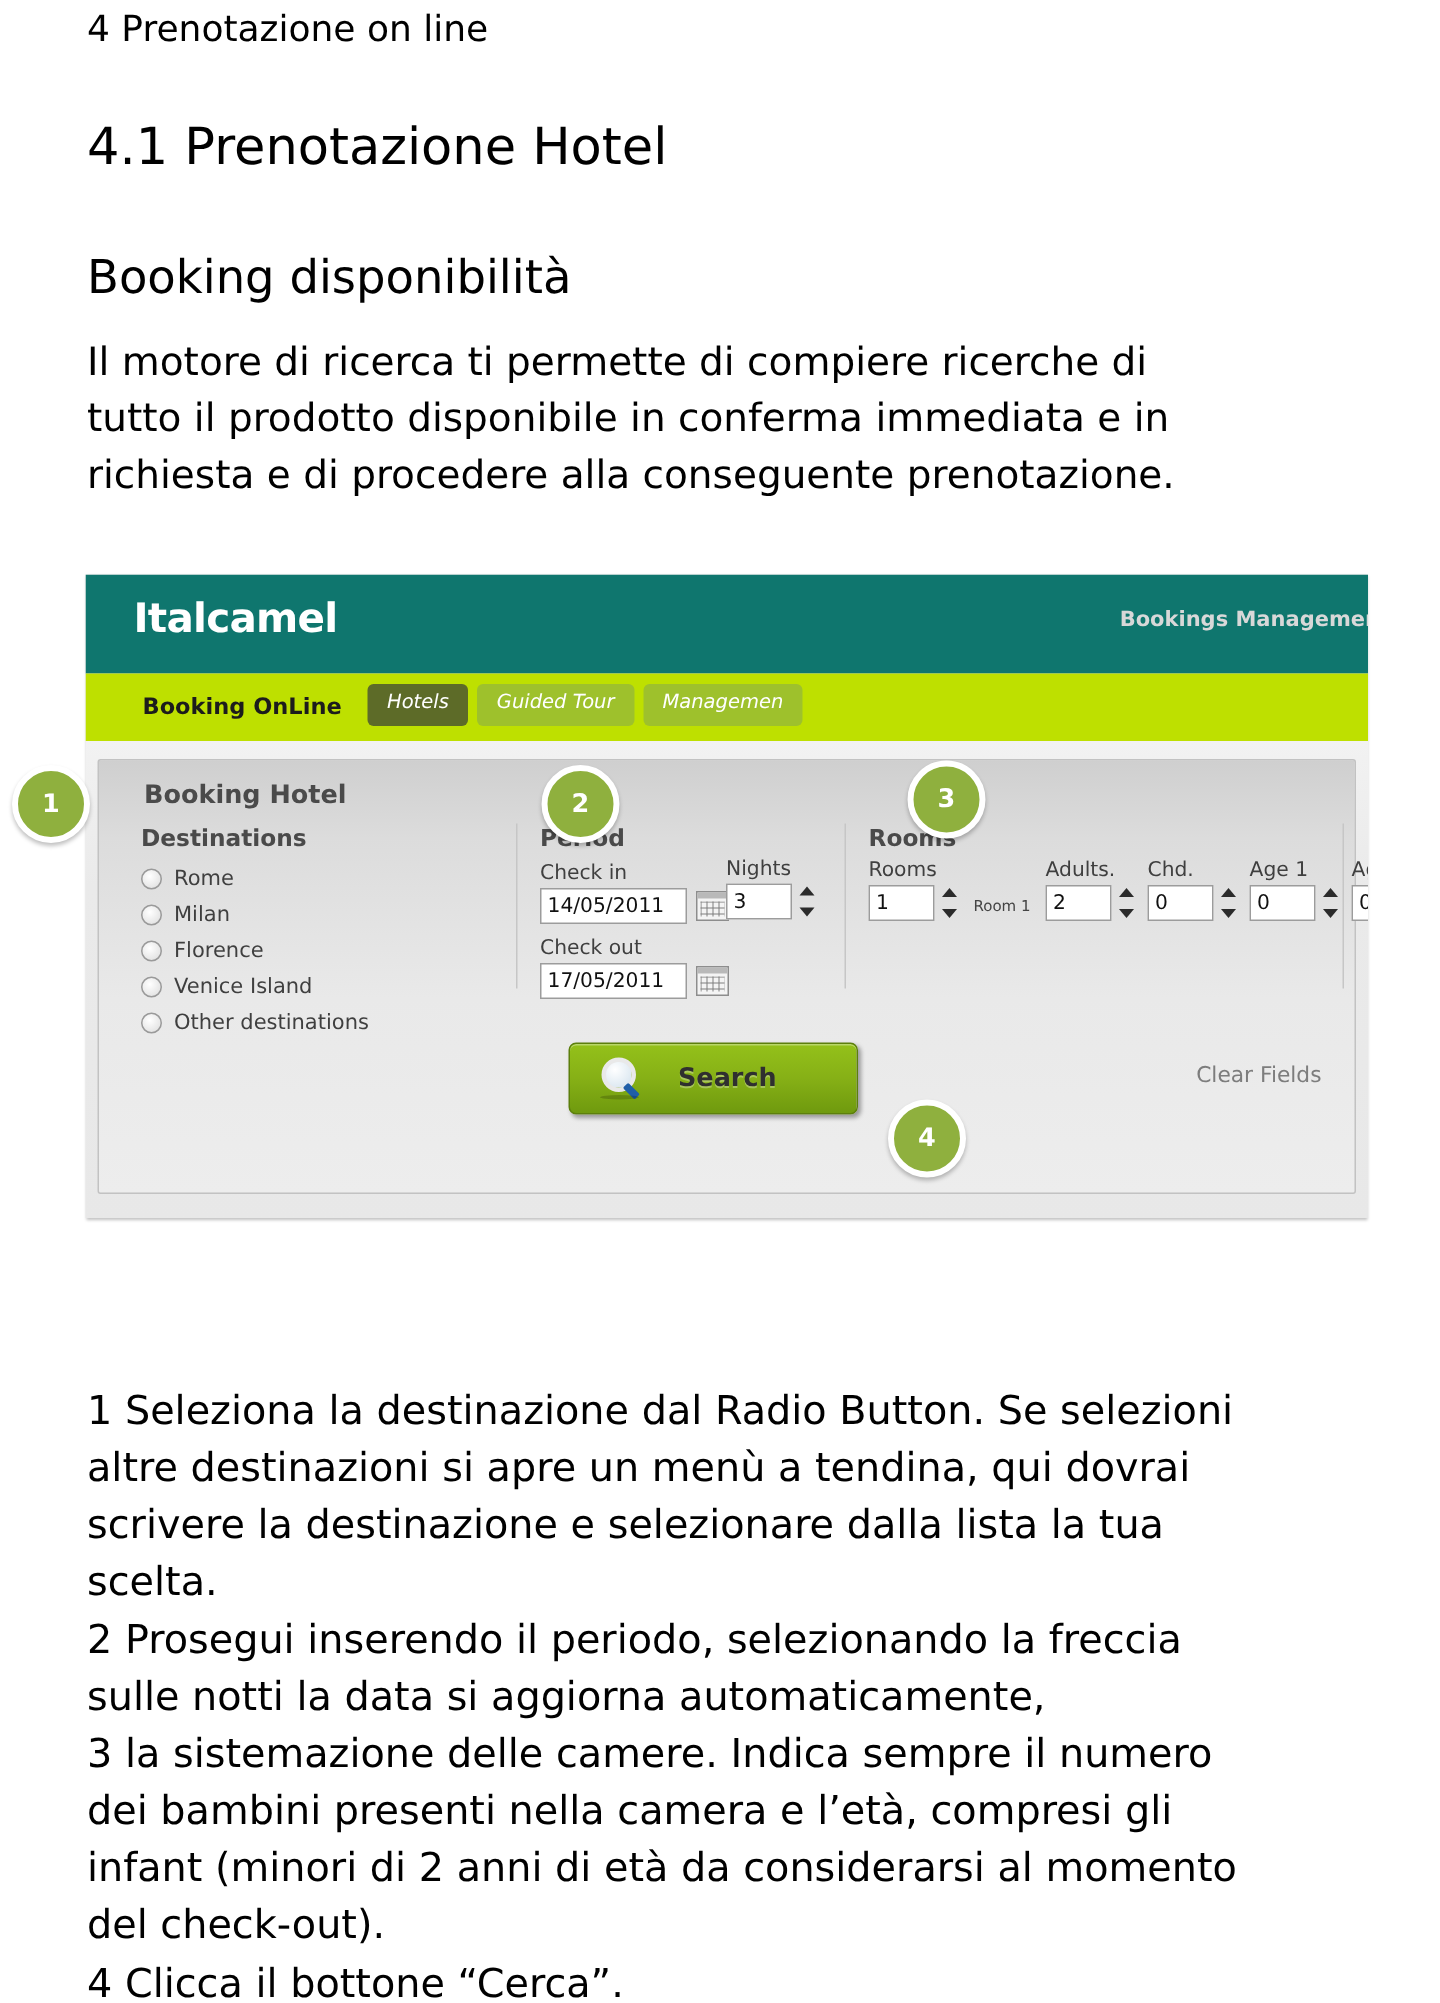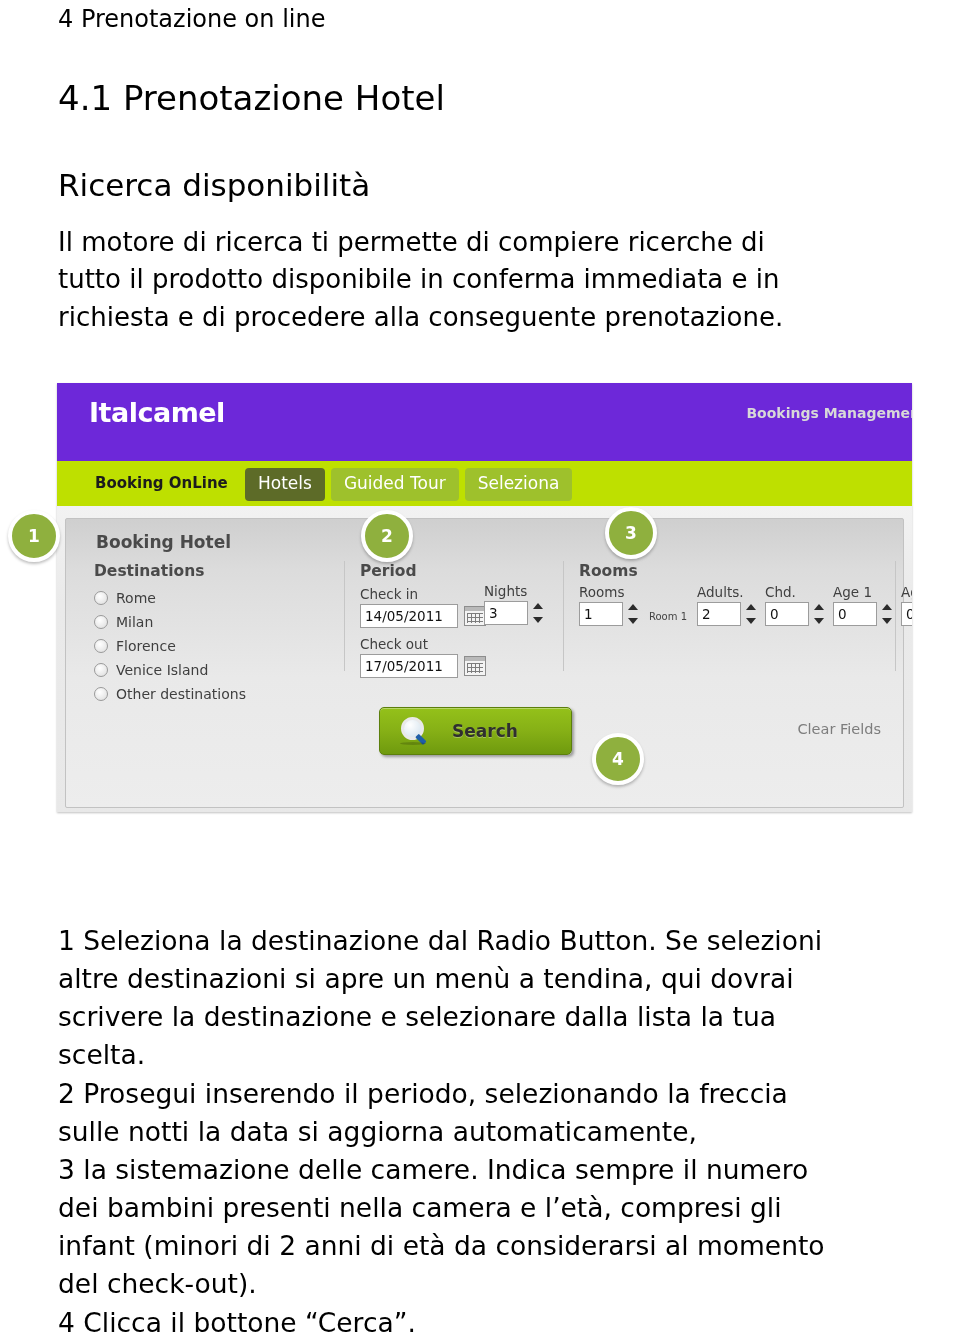--- a/index.html
+++ b/index.html
@@ -71,22 +71,22 @@
     left: 57px;
     top: 383px;
     width: 855px;
     height: 429px;
     overflow: hidden;
     background: #ececec;
     box-shadow: 0 1px 2px rgba(0,0,0,0.25);
   }
 
   .app-header {
-    height: 78px;
-    background: #6d28d9;
+    height: 66px;
+    background: #0f766e;
     position: relative;
   }
   .app-logo {
     position: absolute;
     left: 32px;
     top: 14px;
     color: #ffffff;
     font-size: 27px;
     font-weight: bold;
     font-family: "DejaVu Sans", sans-serif;
@@ -118,25 +118,26 @@
   .nav-tabs {
     position: absolute;
     left: 188px;
     top: 7px;
     display: flex;
     gap: 6px;
   }
   .nav-tab {
     padding: 6px 13px 7px 13px;
     border-radius: 4px;
-    font-size: 17px;
+    font-size: 13px;
     color: #ffffff;
     background: #9ec12c;
     line-height: 1.15;
     cursor: pointer;
+    font-style: italic;
   }
   .nav-tab.active { background: #5d6b28; }
 
   .app-body {
     position: relative;
     height: 322px;
     background: linear-gradient(to bottom, #f2f2f2 0%, #eaeaea 30%, #e8e8e8 100%);
     padding: 0;
   }
 
@@ -343,41 +344,41 @@
   #badge4 { left: 592px; top: 733px; }
 </style>
 </head>
 <body>
 
 <div class="page">
 
   <div class="doc-text">
     <h1 class="h1">4 Prenotazione on line</h1>
     <h2 class="h2">4.1 Prenotazione Hotel</h2>
-    <h3 class="h3">Ricerca disponibilità</h3>
+    <h3 class="h3">Booking disponibilità</h3>
     <p class="para">
       <span class="para-line">Il motore di ricerca ti permette di compiere ricerche di</span>
       <span class="para-line">tutto il prodotto disponibile in conferma immediata e in</span>
       <span class="para-line">richiesta e di procedere alla conseguente prenotazione.</span>
     </p>
   </div>
 
   <div class="screenshot">
 
     <div class="app-header">
       <div class="app-logo">Italcamel</div>
       <div class="app-header-right">Bookings Managemen</div>
     </div>
 
     <div class="app-nav">
       <div class="nav-title">Booking OnLine</div>
       <div class="nav-tabs">
         <div class="nav-tab active">Hotels</div>
         <div class="nav-tab">Guided Tour</div>
-        <div class="nav-tab">Seleziona</div>
+        <div class="nav-tab">Managemen</div>
       </div>
     </div>
 
     <div class="app-body">
       <div class="panel">
 
         <div class="panel-title">Booking Hotel</div>
 
         <div class="col-sep" style="left:278px;"></div>
         <div class="col-sep" style="left:497px;"></div>

